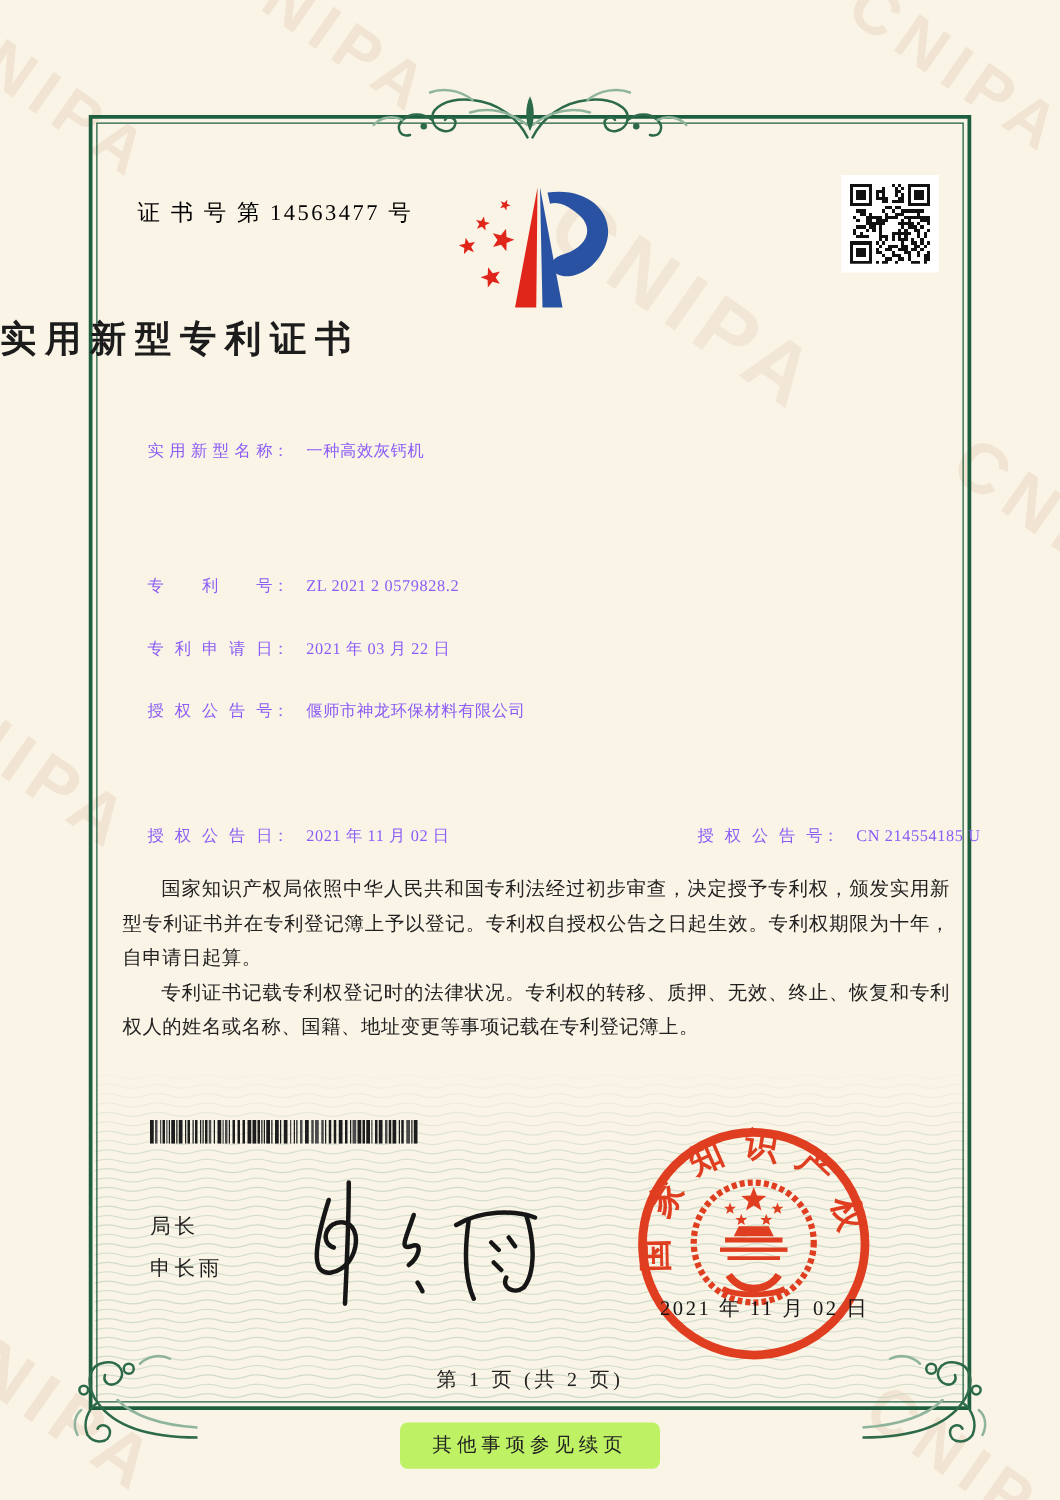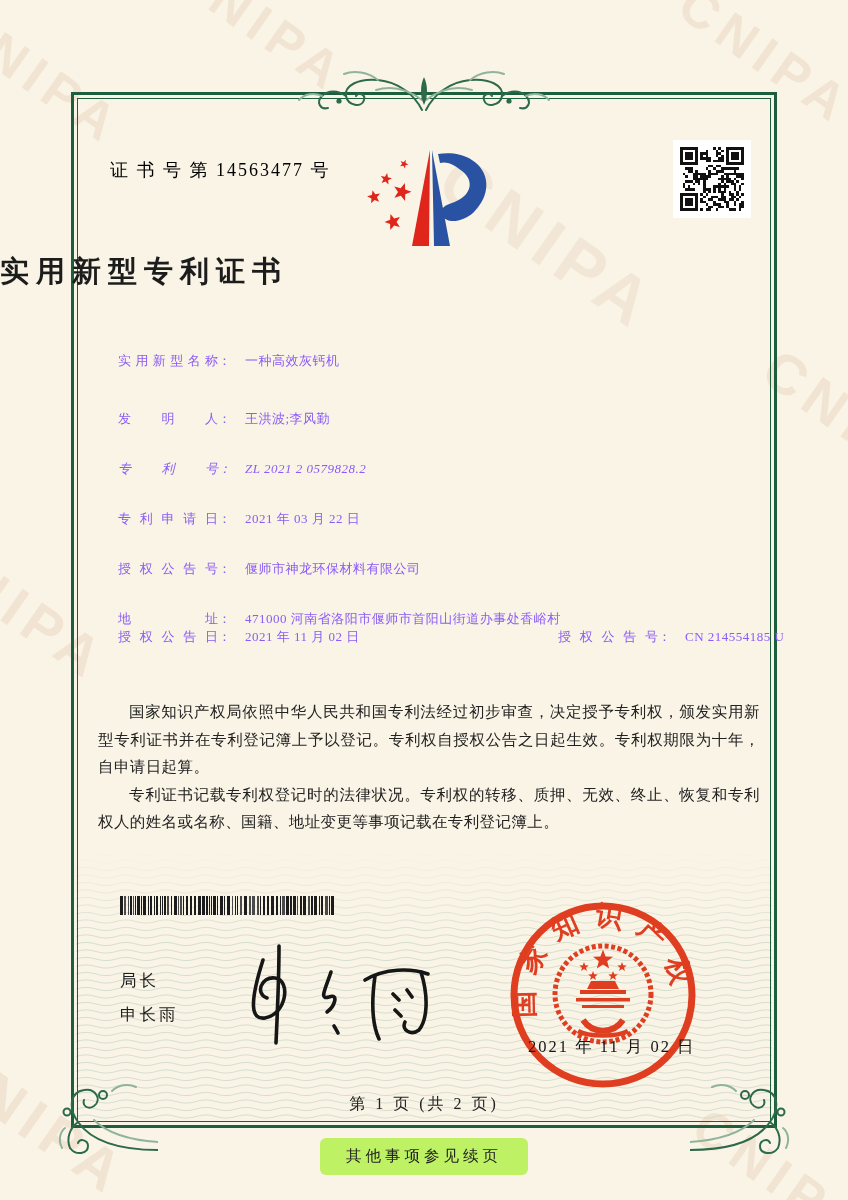--- a/index.html
+++ b/index.html
@@ -383,36 +383,30 @@
         <rect x="1" y="19" width="5" height="5" fill="#fff"></rect>
         <rect x="2" y="20" width="3" height="3" fill="#111"></rect>
       </svg>
   </div>
 
   <div class="title">实用新型专利证书</div>
 
   <div class="field" style="top:352px;">
     <span class="jl">实用新型名称</span><span>：</span><span class="fval">一种高效灰钙机</span>
   </div>
-  <div class="field" style="top:410px;">
-    <span class="jl">发明人</span><span>：</span><span class="fval">王洪波;李风勤</span>
-  </div>
-  <div class="field" style="top:460px;font-style:italic;">
+  <div class="field" style="top:460px;">
     <span class="jl">专利号</span><span>：</span><span class="fval">ZL 2021 2 0579828.2</span>
   </div>
   <div class="field" style="top:510px;">
     <span class="jl">专利申请日</span><span>：</span><span class="fval">2021 年 03 月 22 日</span>
   </div>
   <div class="field" style="top:560px;">
     <span class="jl">授权公告号</span><span>：</span><span class="fval">偃师市神龙环保材料有限公司</span>
   </div>
-  <div class="field" style="top:610px;">
-    <span class="jl">地址</span><span>：</span><span class="fval">471000 河南省洛阳市偃师市首阳山街道办事处香峪村</span>
-  </div>
-  <div class="field" style="top:628px;width:660px;">
+  <div class="field" style="top:660px;width:660px;">
     <span class="jl">授权公告日</span><span>：</span><span class="fval">2021 年 11 月 02 日</span>
     <span class="grant-col2">
       <span class="jl">授权公告号</span><span>：</span><span class="fval">CN 214554185 U</span>
     </span>
   </div>
 
   <div class="body-text">
     <p>国家知识产权局依照中华人民共和国专利法经过初步审查，决定授予专利权，颁发实用新型专利证书并在专利登记簿上予以登记。专利权自授权公告之日起生效。专利权期限为十年，自申请日起算。</p>
     <p>专利证书记载专利权登记时的法律状况。专利权的转移、质押、无效、终止、恢复和专利权人的姓名或名称、国籍、地址变更等事项记载在专利登记簿上。</p>
   </div>

